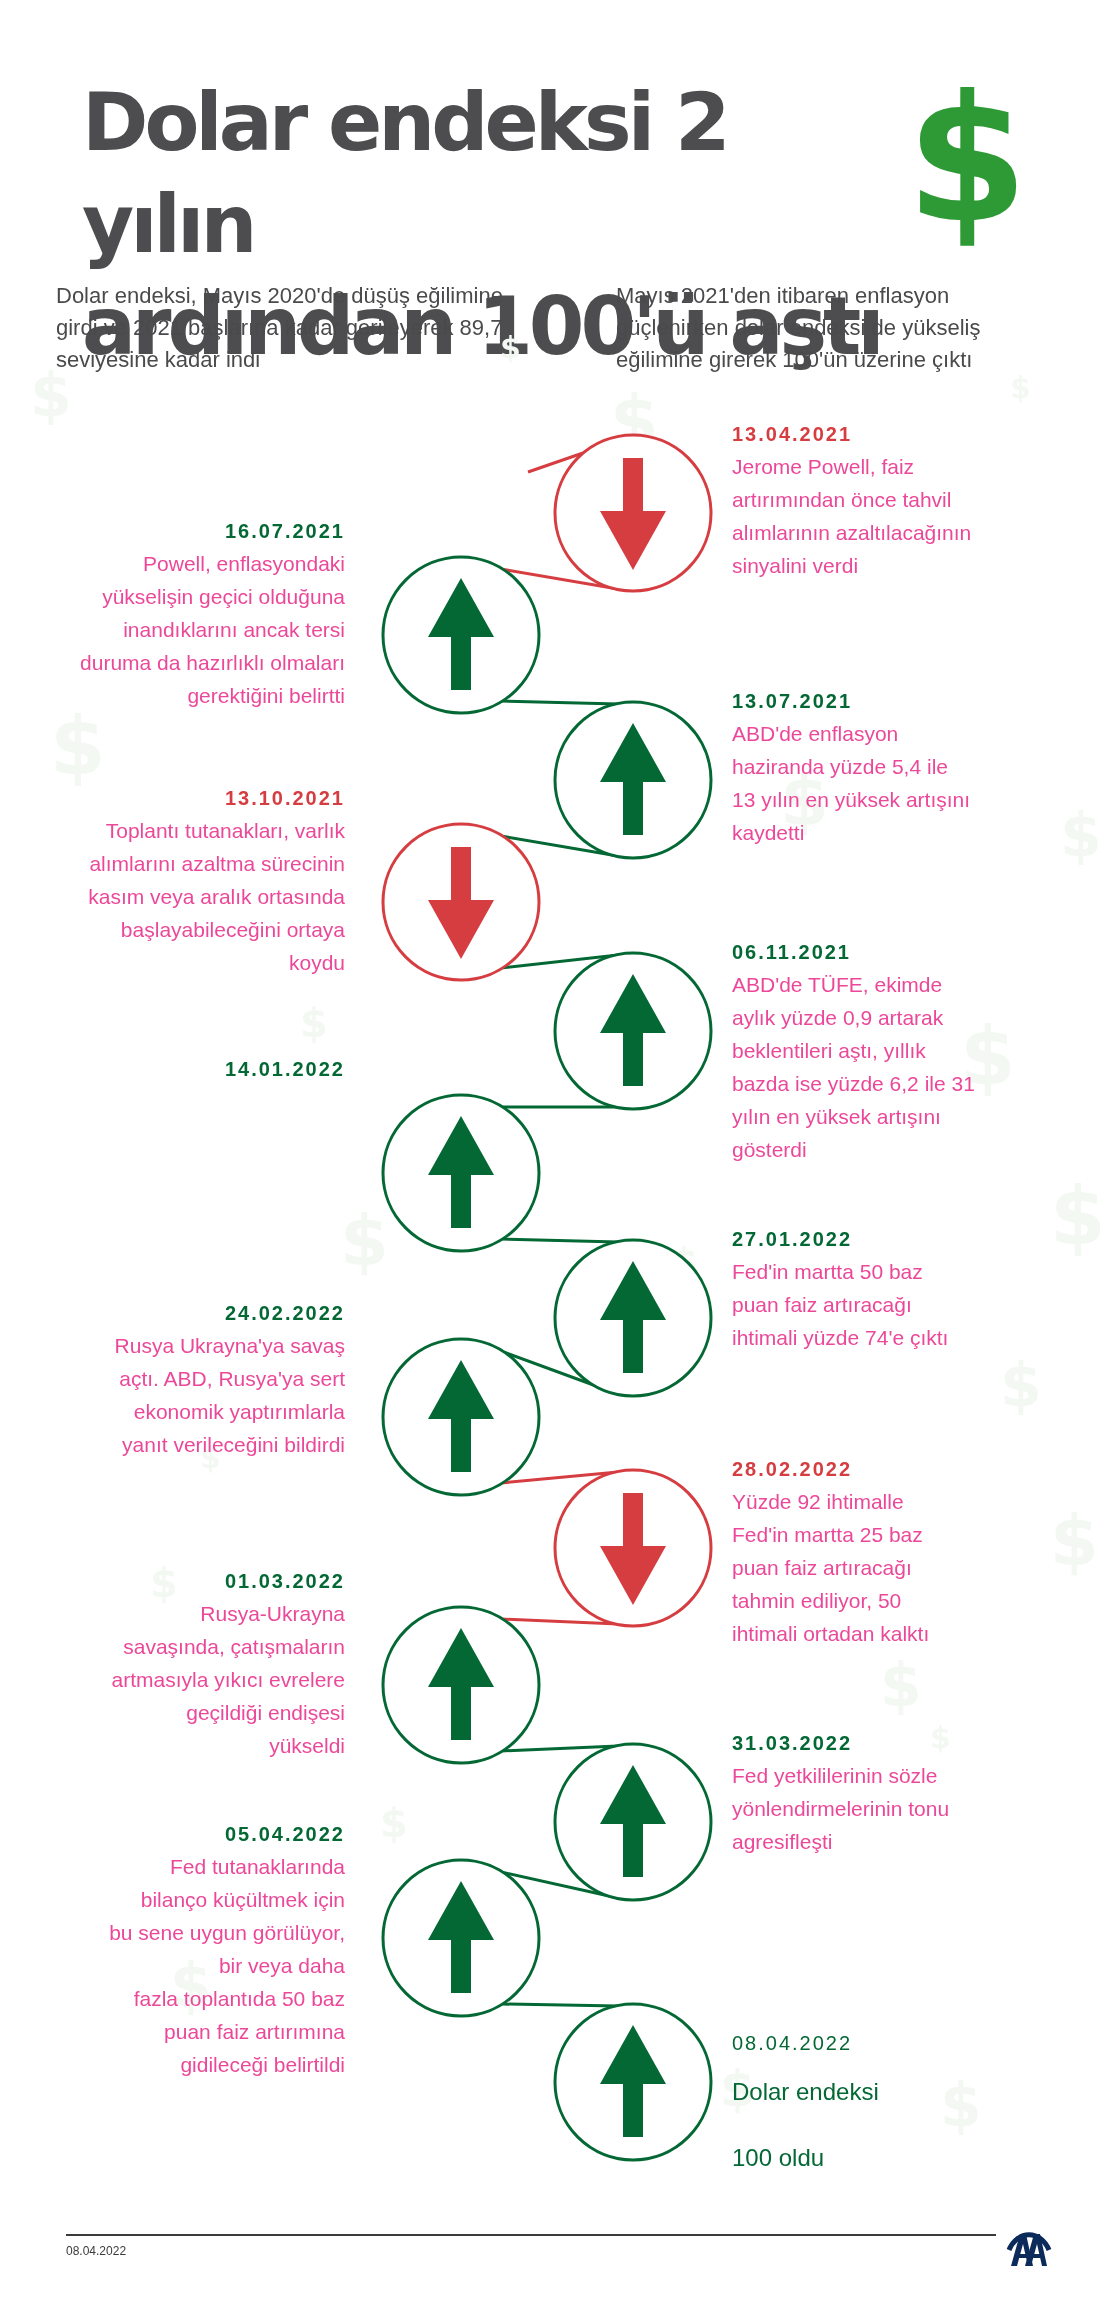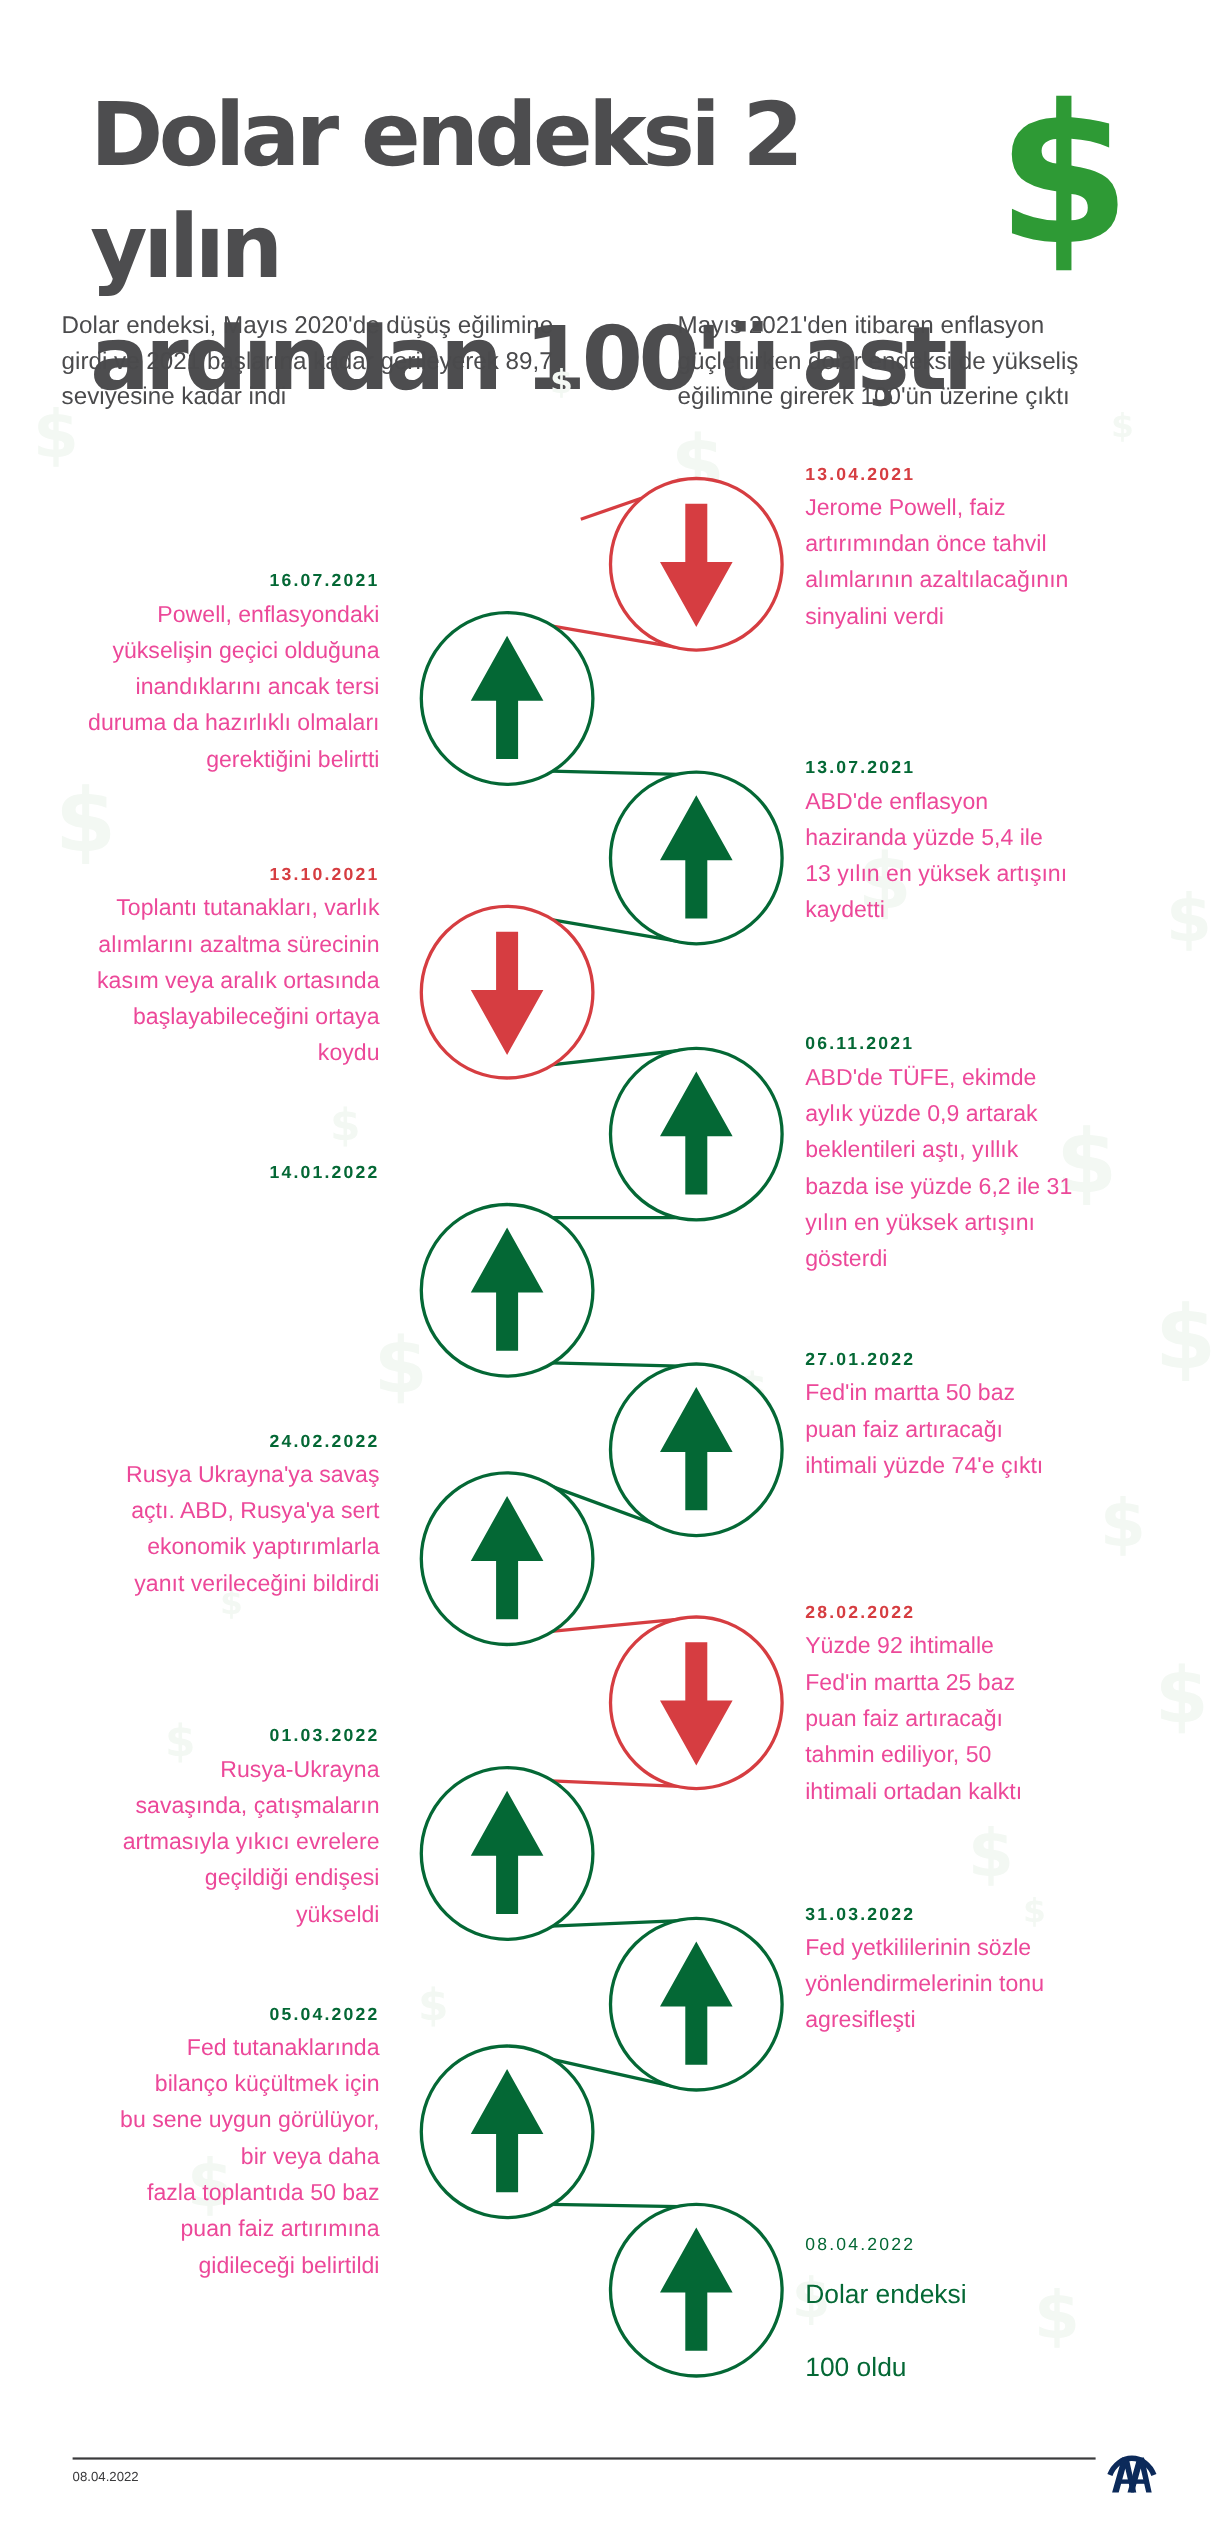--- a/index.html
+++ b/index.html
@@ -9,21 +9,21 @@
            font-family: "DejaVu Sans", sans-serif; font-weight: bold; font-size: 80px;
            line-height: 102px; letter-spacing: -4px; color: #4d4d4f; }
   .dollar { position: absolute; left: 912px; top: 70px; width: 110px; height: 180px; }
   .intro { position: absolute; top: 280px; font-size: 22px; line-height: 32px; color: #4a4a4c; margin: 0; }
   .intro.left { left: 56px; width: 460px; }
   .intro.right { left: 616px; width: 440px; }
   .bgdollar { position: absolute; font-family: "DejaVu Sans", sans-serif; font-weight: bold;
               color: #f3f8f3; pointer-events: none; }
   #timeline-svg { position: absolute; left: 0; top: 0; }
   .event { position: absolute; }
-  .event .date { font-size: 16px; font-weight: bold; letter-spacing: 2px; margin: 0 0 4px 0; }
+  .event .date { font-size: 20px; font-weight: bold; letter-spacing: 2px; margin: 0 0 4px 0; }
   .event .text { font-size: 21px; line-height: 33px; color: #ec4899; margin: 0; white-space: pre-line; }
   .event.left { right: 775px; text-align: right; width: 340px; }
   .event.right { left: 732px; text-align: left; width: 340px; }
   .event.final .headline { font-size: 24px; font-weight: normal; line-height: 66px; margin: 4px 0 0 0; white-space: pre-line; }
   .footer-line { position: absolute; left: 66px; top: 2234px; width: 930px; height: 2px; background: #3b3b3d; }
   .footer-date { position: absolute; left: 66px; top: 2244px; font-size: 12px; color: #3b3b3d; }
   .aa-logo { position: absolute; left: 1003px; top: 2210px; width: 52px; height: 58px; }
 </style>
 </head>
 <body>

